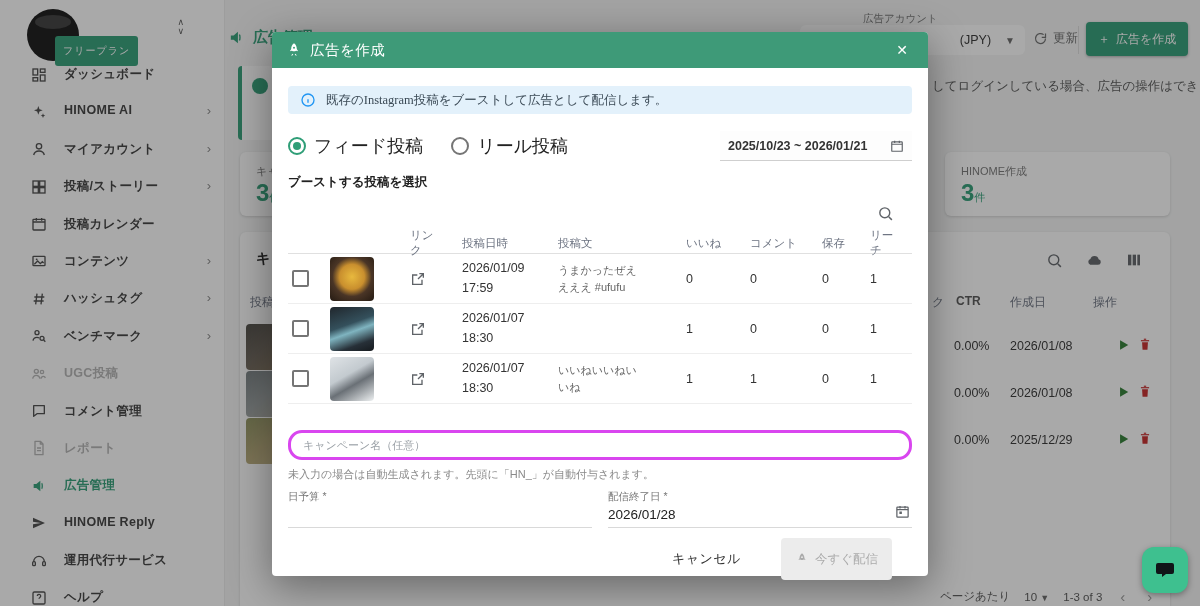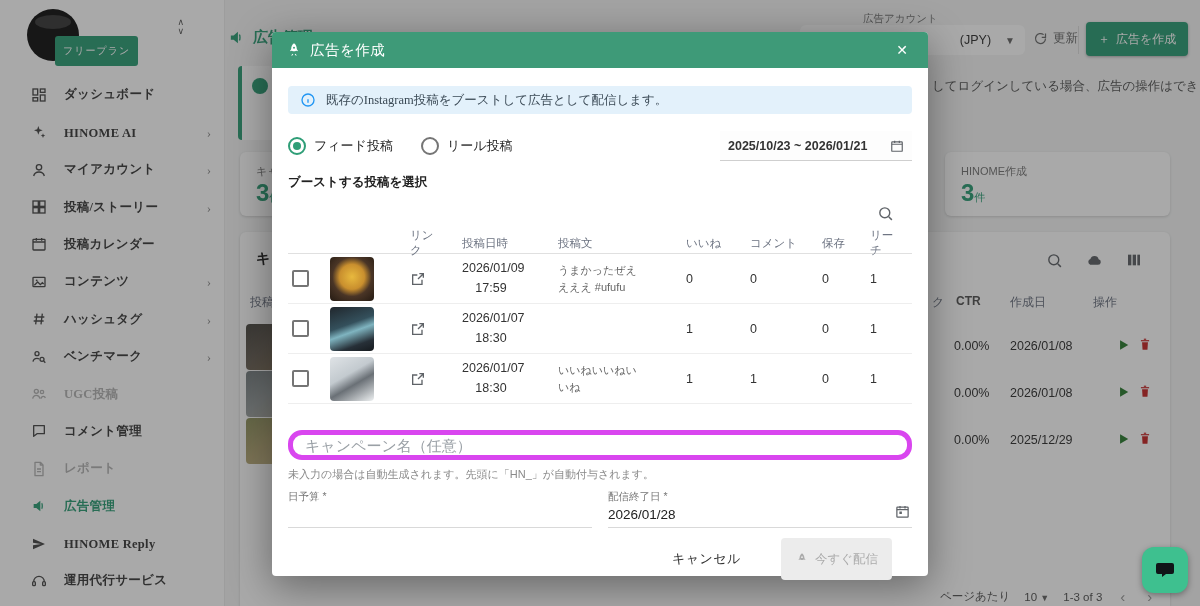--- a/index.html
+++ b/index.html
@@ -13,21 +13,21 @@
   
   .app { position:absolute; inset:0; z-index:0; }
 
   
   .sidebar { position:absolute; left:0; top:0; width:225px; height:606px; background:#ffffff; border-right:1px solid #ececec; }
   .avatar { position:absolute; left:27px; top:9px; width:52px; height:52px; border-radius:50%; background:#141414; overflow:hidden; }
   .avatar::before { content:""; position:absolute; left:8px; top:6px; width:36px; height:14px; border-radius:50%; background:#3a3a3a; }
   .plan-badge { position:absolute; left:55px; top:36px; background:#2f9e77; color:#fff; font-size:10px; padding:8px 8px; border-radius:3px; letter-spacing:1px; }
   .collapse { position:absolute; right:40px; top:18px; display:flex; flex-direction:column; align-items:center; color:#555; font-size:9px; line-height:9px; cursor:pointer; }
   .sb-list { position:absolute; left:0; top:66px; width:225px; }
-  .sb-item { display:flex; align-items:flex-end; height:37.4px; padding:0 14px 0 30px; cursor:pointer; color:#3c3c3c;font-family:Liberation Serif, serif; }
+  .sb-item { display:flex; align-items:flex-start; height:37.4px; padding:0 14px 0 30px; cursor:pointer; color:#3c3c3c; }
   .sb-ico { width:17px; height:17px; margin-right:17px; color:#4a4a4a; flex:0 0 auto; display:flex; align-items:center; justify-content:center; }
   .sb-label { font-size:12.5px; font-weight:bold; letter-spacing:.3px; white-space:nowrap; }
   .sb-chev { margin-left:auto; color:#8a8a8a; font-size:13px; }
   .sb-item.disabled, .sb-item.disabled .sb-ico { color:#b4b4b4; }
   .sb-item.active, .sb-item.active .sb-ico { color:#2f9e77; }
   svg.ic { display:block; }
 
   
   .page-title { position:absolute; left:228px; top:28px; display:flex; align-items:center; gap:8px; color:#2f9e77; font-size:15px; font-weight:bold; }
   .acct-label { position:absolute; left:863px; top:12px; font-size:10.5px; color:#777; }
@@ -83,45 +83,45 @@
   .modal { position:absolute; left:272px; top:32px; width:656px; height:544px; background:#fff; border-radius:4px; z-index:20; box-shadow:0 10px 40px rgba(0,0,0,.4); display:flex; flex-direction:column; }
   .m-header { height:36px; background:#3e9a78; border-radius:4px 4px 0 0; display:flex; align-items:center; padding:0 14px; color:#fff; flex:0 0 auto; }
   .m-title { font-size:14.5px; margin-left:8px; letter-spacing:.5px; }
   .m-close { margin-left:auto; font-size:14px; cursor:pointer; color:#fff; padding:2px 6px; }
   .m-body { flex:1; padding:18px 16px 8px 16px; position:relative; }
 
   .info-banner { background:#e3f1fb; border-radius:4px; display:flex; align-items:center; gap:10px; padding:6px 12px; height:28px; color:#3b4a56; font-size:12.5px;font-family:Liberation Serif, serif; }
   .info-ico { color:#2196f3; flex:0 0 auto; display:flex; }
 
   .radio-row { display:flex; align-items:center; margin-top:18px; height:28px; }
-  .radio { display:flex; align-items:center; gap:8px; margin-right:28px; cursor:pointer; font-size:13px; color:#222; }
+  .radio { display:flex; align-items:center; gap:8px; margin-right:28px; cursor:pointer; font-size:18px; color:#222; }
   .r-circle { width:18px; height:18px; border-radius:50%; border:2px solid #2f9e77; position:relative; flex:0 0 auto; }
   .r-circle.checked::after { content:""; position:absolute; left:3px; top:3px; width:8px; height:8px; border-radius:50%; background:#2f9e77; }
   .r-circle.unchecked { border-color:#757575; }
   .date-range { margin-left:auto; width:192px; height:30px; border-bottom:1px solid #cfcfcf; background:#fdfdfd; display:flex; align-items:center; padding:0 8px; font-size:12.5px; font-weight:bold; color:#333; cursor:pointer; }
   .date-range .cal { margin-left:auto; color:#5f6368; display:flex; }
 
   .select-label { margin-top:14px; font-size:12.5px; font-weight:bold; color:#222; }
   .search-row { display:flex; justify-content:flex-end; padding:14px 18px 4px 0; color:#5f6368; }
 
   .m-table { margin-top:2px; }
   .m-row { display:grid; grid-template-columns:34px 64px 52px 96px 128px 64px 72px 48px 56px; align-items:center; }
   .m-row.head { height:26px; border-bottom:1px solid #e0e0e0; color:#6b7280; font-size:11.5px; }
   .m-row.body { height:50px; border-bottom:1px solid #eeeeee; font-size:12.5px; color:#333; }
   .pad { padding-left:24px; }
   .checkbox { width:17px; height:17px; border:2px solid #757575; border-radius:2px; margin-left:4px; cursor:pointer; }
   .thumb { width:44px; height:44px; border-radius:4px; margin-left:8px; }
   .th1 { background:radial-gradient(circle at 50% 45%, #e8b93e 0%, #c98f2e 38%, #4a3526 60%, #241a12 100%); }
   .th2 { background:linear-gradient(160deg,#20262c 0%, #34505c 40%, #7fb4c0 55%, #273038 80%, #161a1e 100%); }
   .th3 { background:linear-gradient(150deg,#dfe3e6 0%, #c3cacf 40%, #6a7076 60%, #eef1f2 100%); }
   .link-cell { color:#5f6368; cursor:pointer; }
-  .dt-cell { width:82px; line-height:1.55;text-align:center; }
+  .dt-cell { width:82px; line-height:1.55; }
   .txt-cell { font-size:11px; color:#666; line-height:1.5; width:110px; }
 
-  .campaign-input { margin-top:26px; width:624px; height:30px; border:5px solid #d946ef; border-radius:14px; padding:0 12px; font-size:15px; color:#333; font-family:inherit; }
+  .campaign-input { margin-top:26px; width:624px; height:30px; border:3px solid #d946ef; border-radius:14px; padding:0 12px; font-size:11px; color:#333; font-family:inherit; }
   .campaign-input::placeholder { color:#9aa0a6; }
   .helper-text { margin-top:7px; font-size:11px; color:#8a8a8a; }
 
   .fields-row { display:flex; gap:16px; margin-top:8px; }
   .field { flex:1; border-bottom:1px solid #d9d9d9; padding-bottom:4px; position:relative; }
   .f-label { font-size:10.5px; color:#777; }
   .f-value { font-size:13.5px; color:#222; border:none; outline:none; width:100%; padding:3px 0 0 0; font-family:inherit; background:transparent; }
   .field .cal { position:absolute; right:2px; bottom:8px; color:#5f6368; }
 
   .m-footer { display:flex; justify-content:flex-end; align-items:center; gap:40px; padding:10px 20px 12px 0; }

